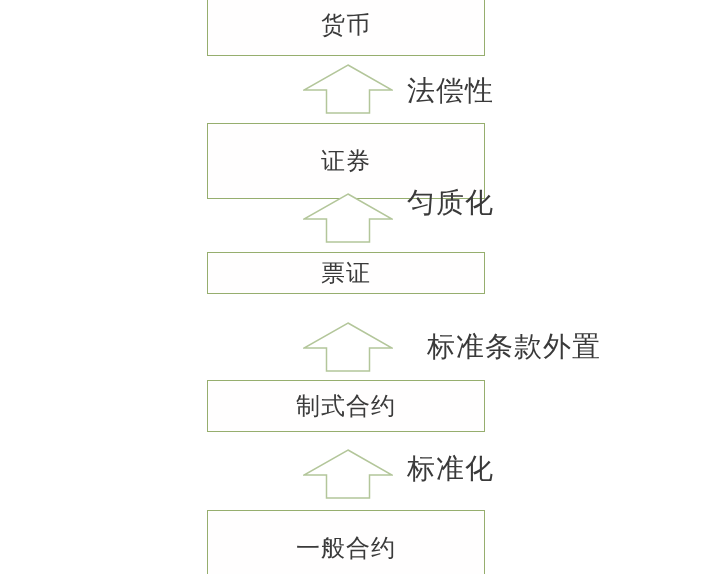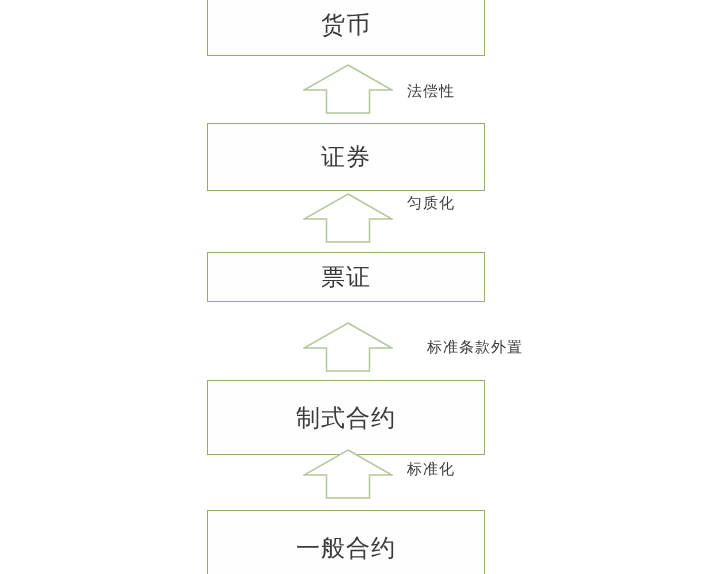--- a/index.html
+++ b/index.html
@@ -24,42 +24,42 @@
     background: #fffefe;
     display: flex;
     align-items: center;
     justify-content: center;
     font-size: 24px;
     font-weight: 400;
     color: #3a3a3a;
     letter-spacing: 1px;
   }
   .box-currency  { top: -6px;  height: 62px; }
-  .box-security  { top: 123px; height: 68px; }
-  .box-note      { top: 252px; height: 50px; }
-  .box-formcontract { top: 380px; height: 75px; }
+  .box-security  { top: 123px; height: 76px; }
+  .box-note      { top: 252px; height: 42px; }
+  .box-formcontract { top: 380px; height: 52px; }
   .box-generalcontract { top: 510px; height: 76px; }
 
   .arrow {
     position: absolute;
     left: 303px;
     width: 90px;
   }
   .arrow svg { display: block; width: 90px; height: 50px; }
   .arrow-1 { top: 64px;  }
   .arrow-2 { top: 193px; }
   .arrow-3 { top: 322px; }
   .arrow-4 { top: 449px; }
 
   .t-label {
     position: absolute;
     left: 407px;
     height: 30px;
     line-height: 30px;
-    font-size: 15px;
+    font-size: 28px;
     color: #3a3a3a;
     white-space: nowrap;
     letter-spacing: 1px;
   }
   .t-label-1 { top: 76px;  }
   .t-label-2 { top: 188px; }
   .t-label-3 { top: 332px; margin-left: 20px; }
   .t-label-4 { top: 454px; }
 </style>
 </head>

